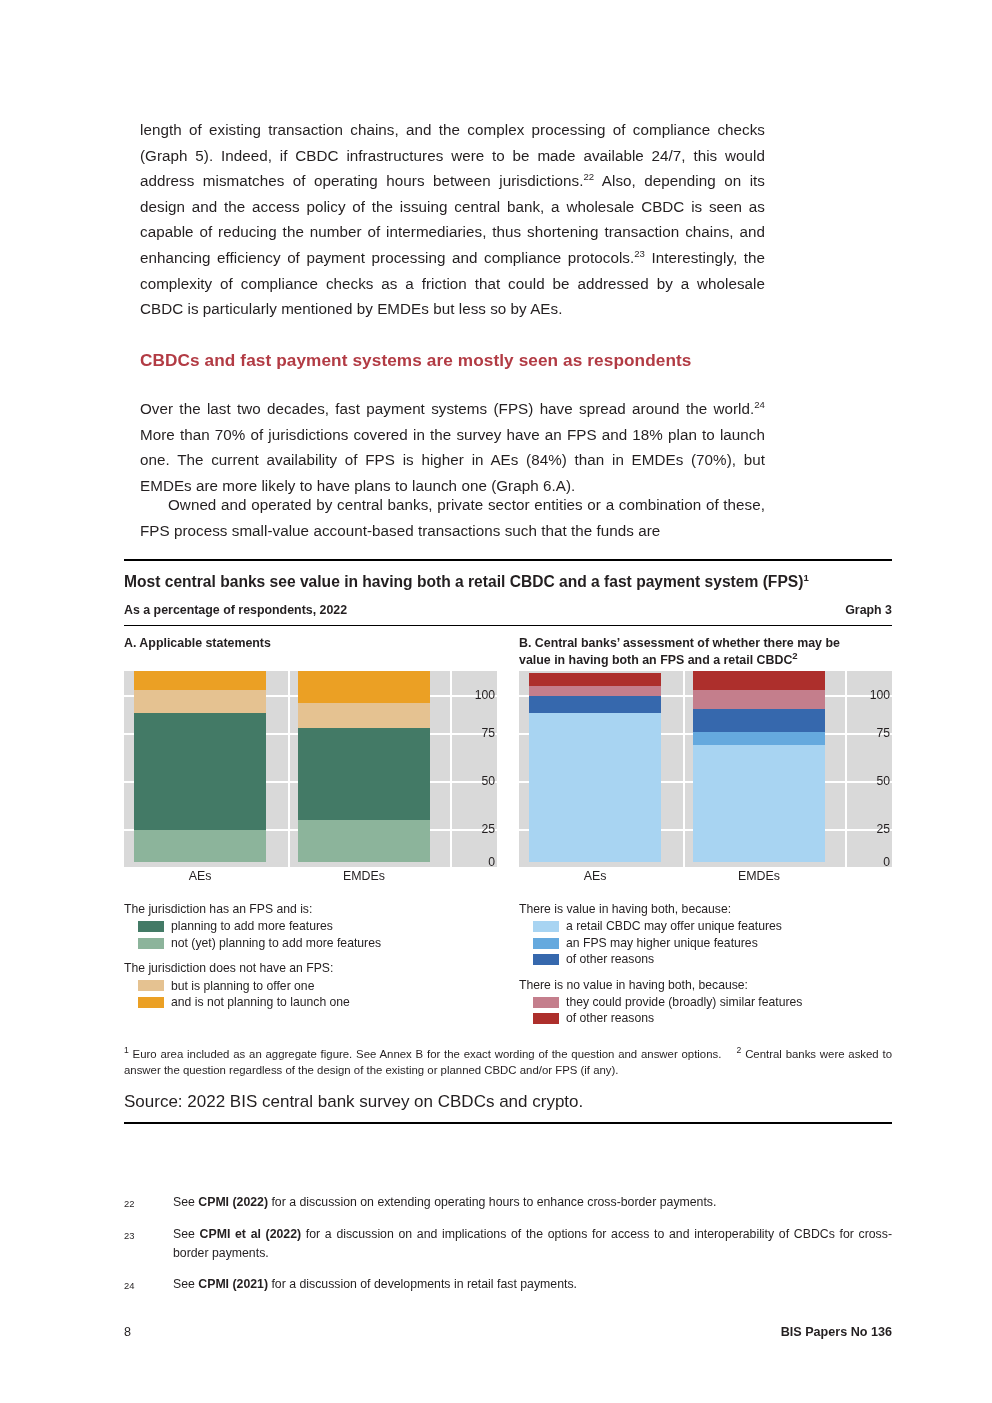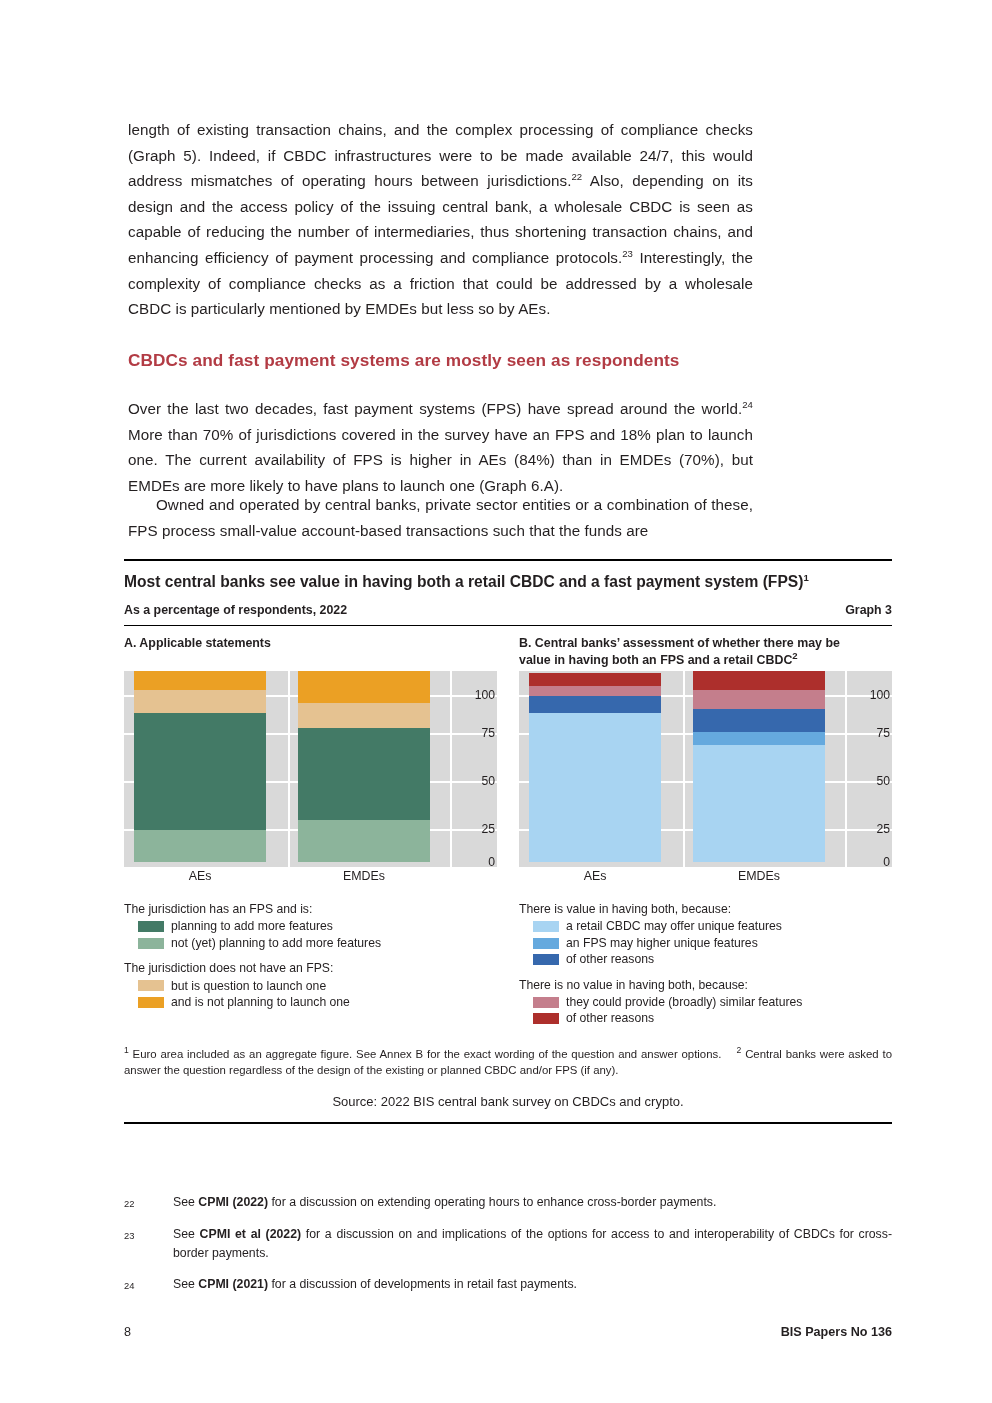--- a/index.html
+++ b/index.html
@@ -4,21 +4,21 @@
 <style>
   html,body{margin:0;padding:0;}
   body{
     width:992px;height:1403px;background:#ffffff;
     font-family:"Liberation Sans",sans-serif;
     color:#231f20;position:relative;overflow:hidden;
   }
   .page{position:absolute;inset:0;}
 
   
-  .body-col{position:absolute;left:128px;width:625px;}
+  .body-col{position:absolute;left:140px;width:625px;}
   p.para{
     font-size:15.2px;line-height:25.6px;margin:0 0 0 0;
     text-align:justify;text-justify:inter-word;
     font-weight:400;letter-spacing:.05px;
   }
   p.para.indent{text-indent:28px;}
   sup{font-size:9.6px;vertical-align:super;line-height:0;}
 
   h2.section-head{
     font-size:17.2px;line-height:24px;margin:0;
@@ -53,21 +53,21 @@
                    width:150px;color:#231f20;}
 
   
   .legend{font-size:12.2px;line-height:16.4px;color:#231f20;}
   .legend .lg-head{margin-top:3px;margin-bottom:1px;}
   .legend .lg-row{display:flex;align-items:center;gap:7px;margin-left:14px;}
   .swatch{width:26px;height:11px;flex:0 0 26px;}
 
   .fnote{font-size:11.4px;line-height:16.5px;text-align:justify;color:#231f20;}
   .fnote sup{font-size:8.6px;}
-  .source{font-size:13px;line-height:16px;color:#231f20;text-align:center;}
+  .source{font-size:17px;line-height:16px;color:#231f20;}
 
   
   .endnotes{position:absolute;left:124px;width:768px;}
   .en-row{display:flex;font-size:12.3px;line-height:19px;margin-bottom:12px;}
   .en-num{width:49px;flex:0 0 49px;font-size:9.4px;vertical-align:super;padding-top:1px;}
   .en-txt{flex:1;text-align:justify;}
   .en-txt b{font-weight:700;}
 
   .footer{position:absolute;left:124px;width:768px;display:flex;
           justify-content:space-between;font-size:12.6px;font-weight:600;}
@@ -159,21 +159,21 @@
             <span class="swatch" style="background:#437a66"></span>
             <span>planning to add more features</span>
           </div>
           <div class="lg-row">
             <span class="swatch" style="background:#8cb49b"></span>
             <span>not (yet) planning to add more features</span>
           </div>
           <div class="lg-head" style="margin-top:9px">The jurisdiction does not have an FPS:</div>
           <div class="lg-row">
             <span class="swatch" style="background:#e5c291"></span>
-            <span>but is question to launch one</span>
+            <span>but is planning to offer one</span>
           </div>
           <div class="lg-row">
             <span class="swatch" style="background:#eba024"></span>
             <span>and is not planning to launch one</span>
           </div>
         </div>
       </div>
 
       <div class="panel">
         <div class="panel-head" style="height:36px">

